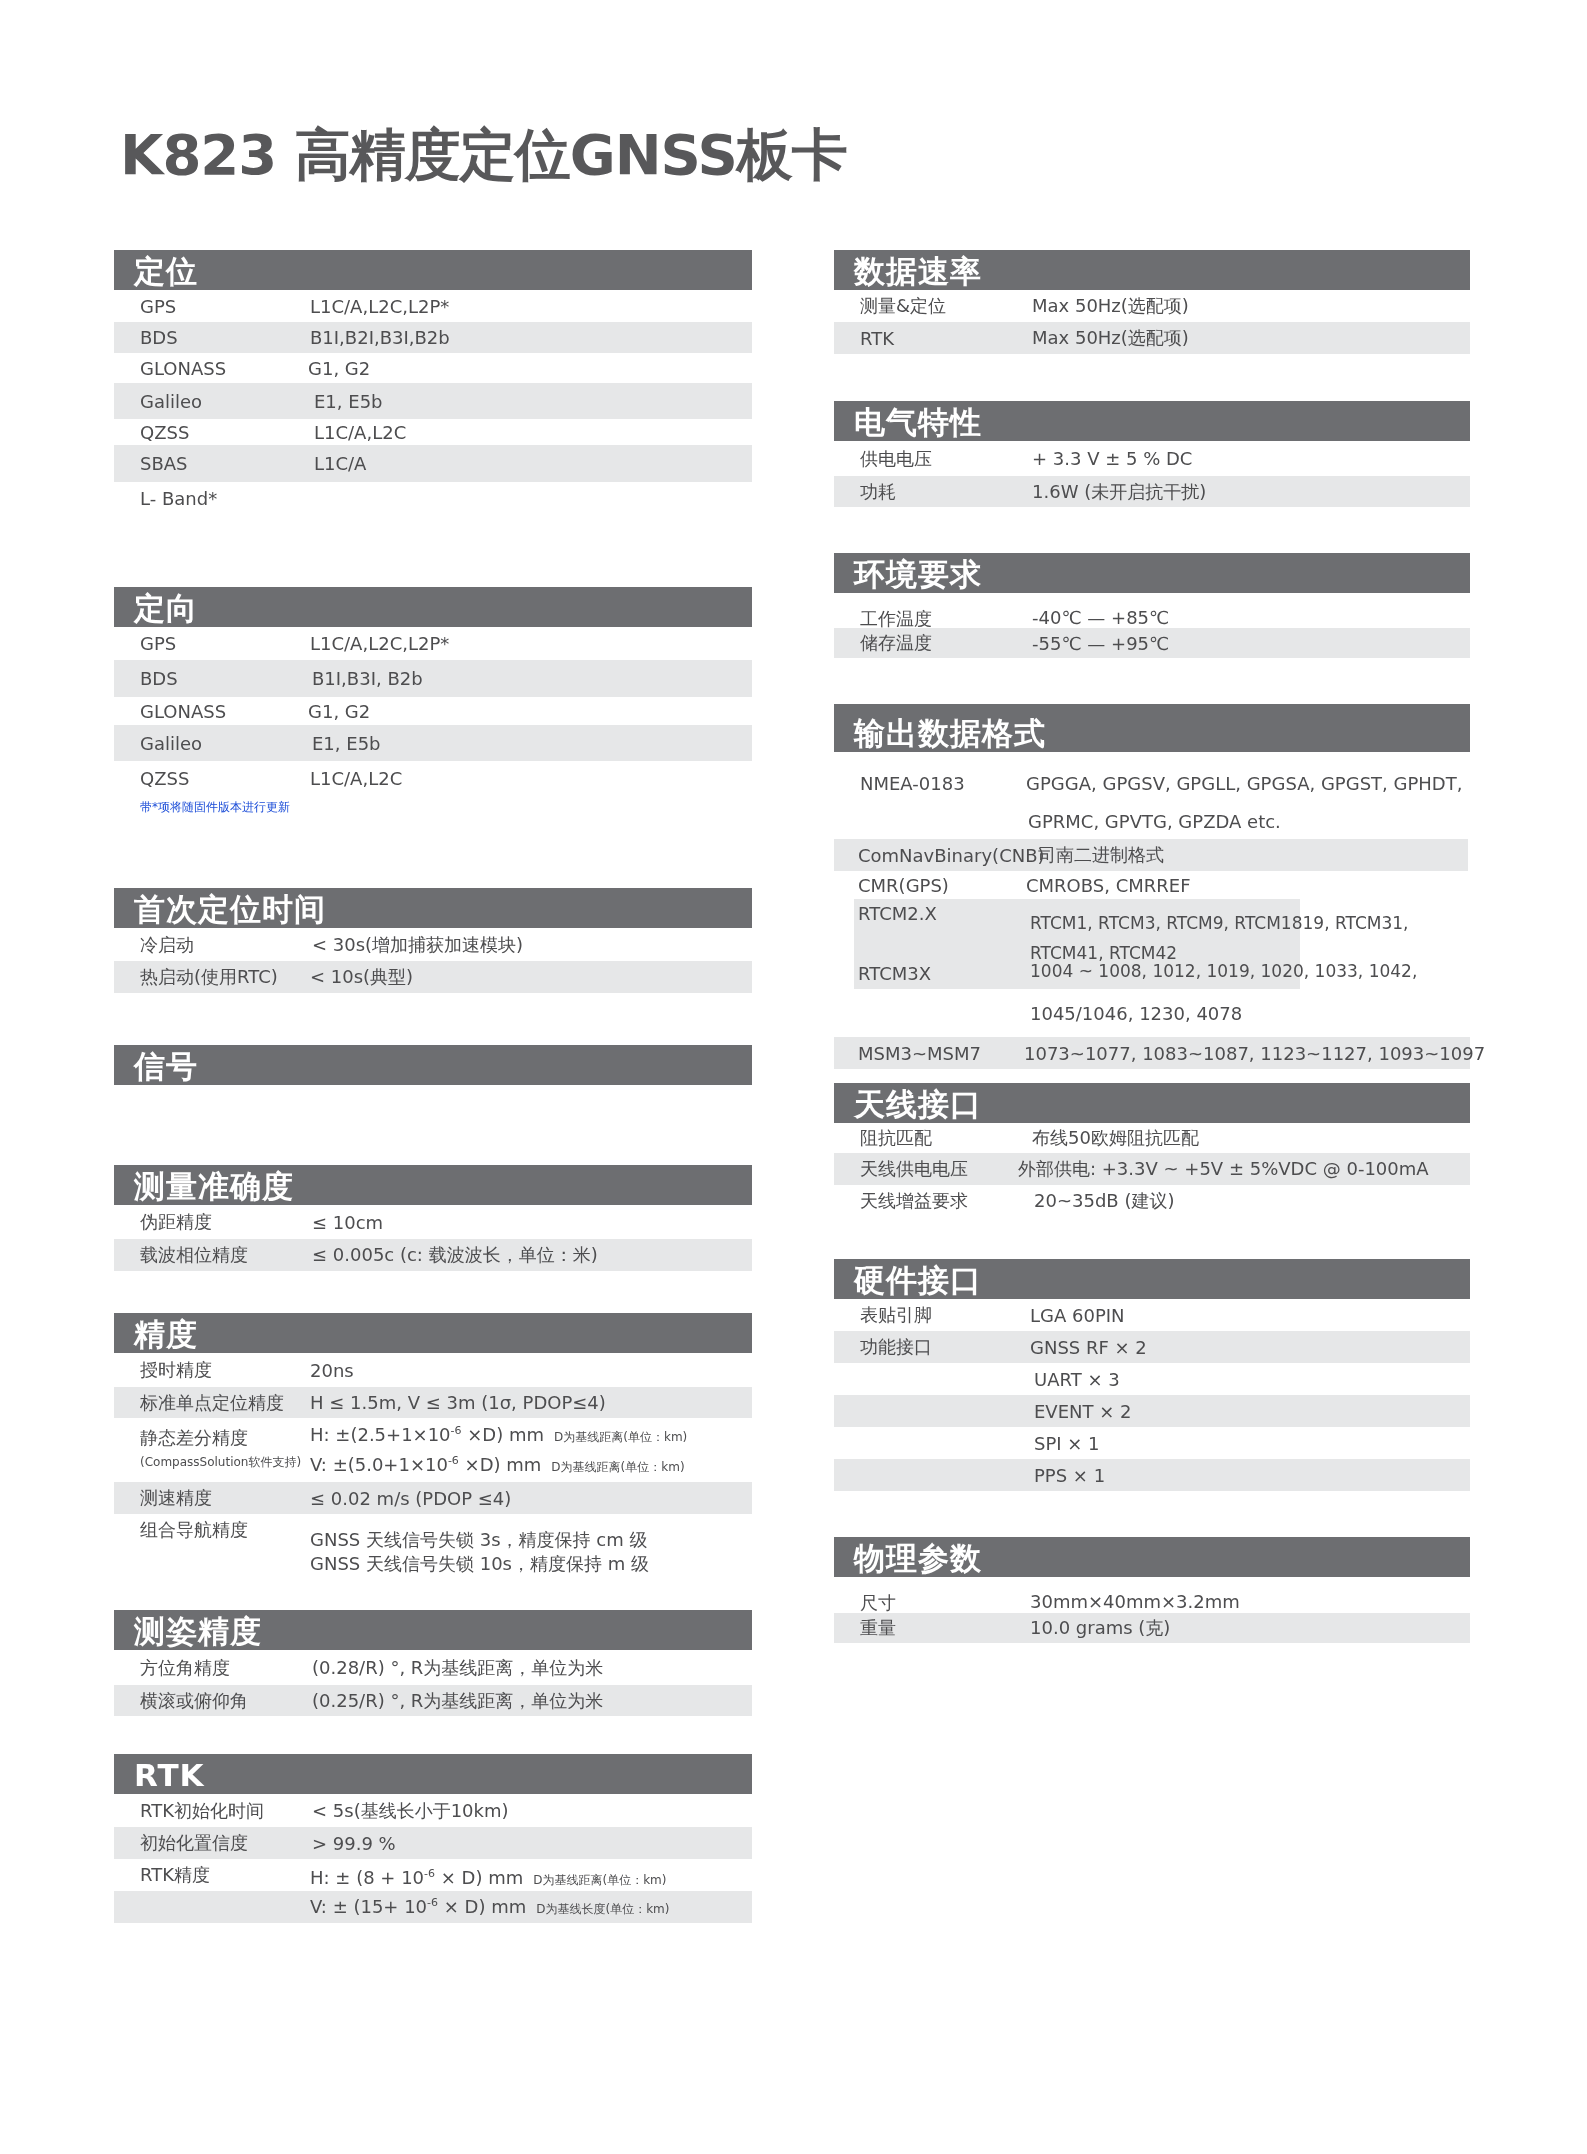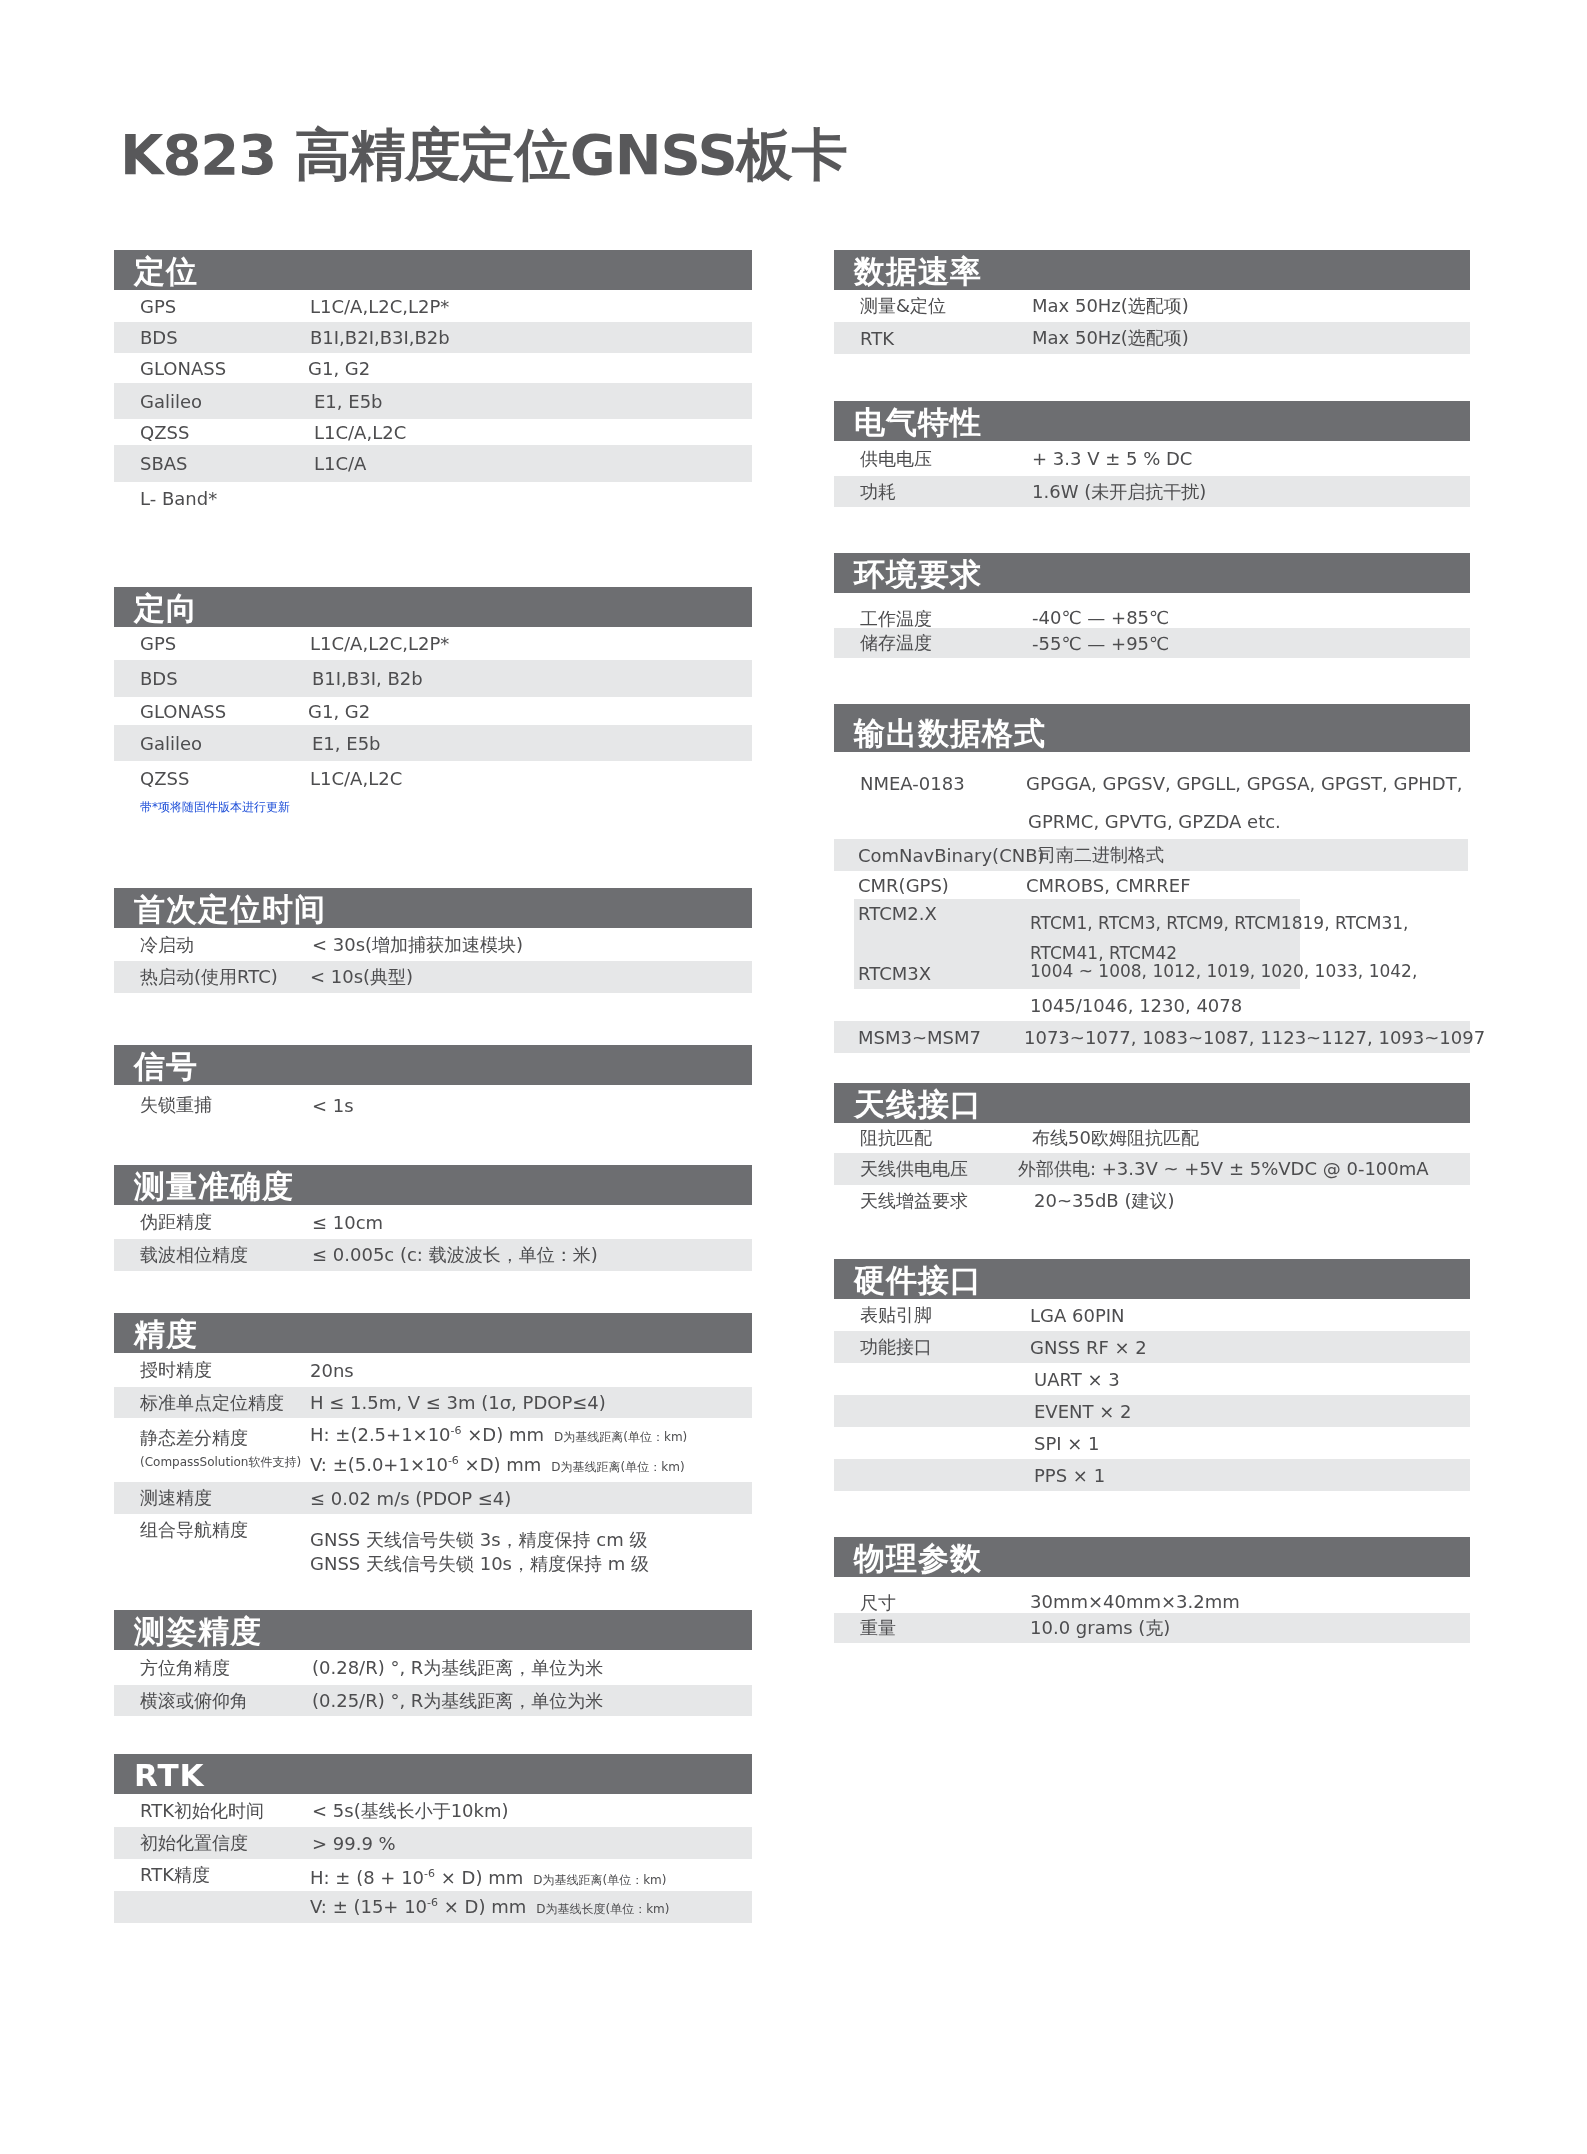--- a/index.html
+++ b/index.html
@@ -112,24 +112,20 @@
   <div class="row striped" style="height:32px;">
       <span class="k">热启动(使用RTC)</span>
       <span class="v" style="left:196px">&lt; 10s(典型)</span>
     </div>
 </div>
 
 <div class="section" style="left:114px; top:1045px;">
   <div class="sec-head">
       <span>信号</span>
     </div>
-  <div class="row" style="height:40px;">
-      <span class="k">失锁重捕</span>
-      <span class="v" style="left:198px">&lt; 1s</span>
-    </div>
 </div>
 
 <div class="section" style="left:114px; top:1165px;">
   <div class="sec-head">
       <span>测量准确度</span>
     </div>
   <div class="row" style="height:34px;">
       <span class="k">伪距精度</span>
       <span class="v" style="left:198px">≤ 10cm</span>
     </div>
@@ -261,21 +257,21 @@
       <span class="k" style="left:24px">CMR(GPS)</span>
       <span class="v" style="left:192px">CMROBS, CMRREF</span>
     </div>
   <div class="row striped" style="height:90px; margin-left:20px; width:446px; background:#e6e7e8;">
     <span class="k" style="left:4px; top:4px">RTCM2.X</span>
     <span class="v" style="left:176px; top:14px; font-size:17px">RTCM1, RTCM3, RTCM9, RTCM1819, RTCM31,</span>
     <span class="v" style="left:176px; top:44px; font-size:17px">RTCM41, RTCM42</span>
     <span class="k" style="left:4px; top:64px">RTCM3X</span>
     <span class="v" style="left:176px; top:62px; font-size:17px">1004 ~ 1008, 1012, 1019, 1020, 1033, 1042,</span>
   </div>
-  <div class="row" style="height:32px;">
+  <div class="row" style="height:48px;">
     <span class="v" style="left:196px">1045/1046, 1230, 4078</span>
   </div>
   <div class="row striped" style="height:32px;">
       <span class="k" style="left:24px">MSM3~MSM7</span>
       <span class="v" style="left:190px">1073~1077, 1083~1087, 1123~1127, 1093~1097</span>
     </div>
 </div>
 
 <div class="section right" style="left:834px; top:1083px;">
   <div class="sec-head">

